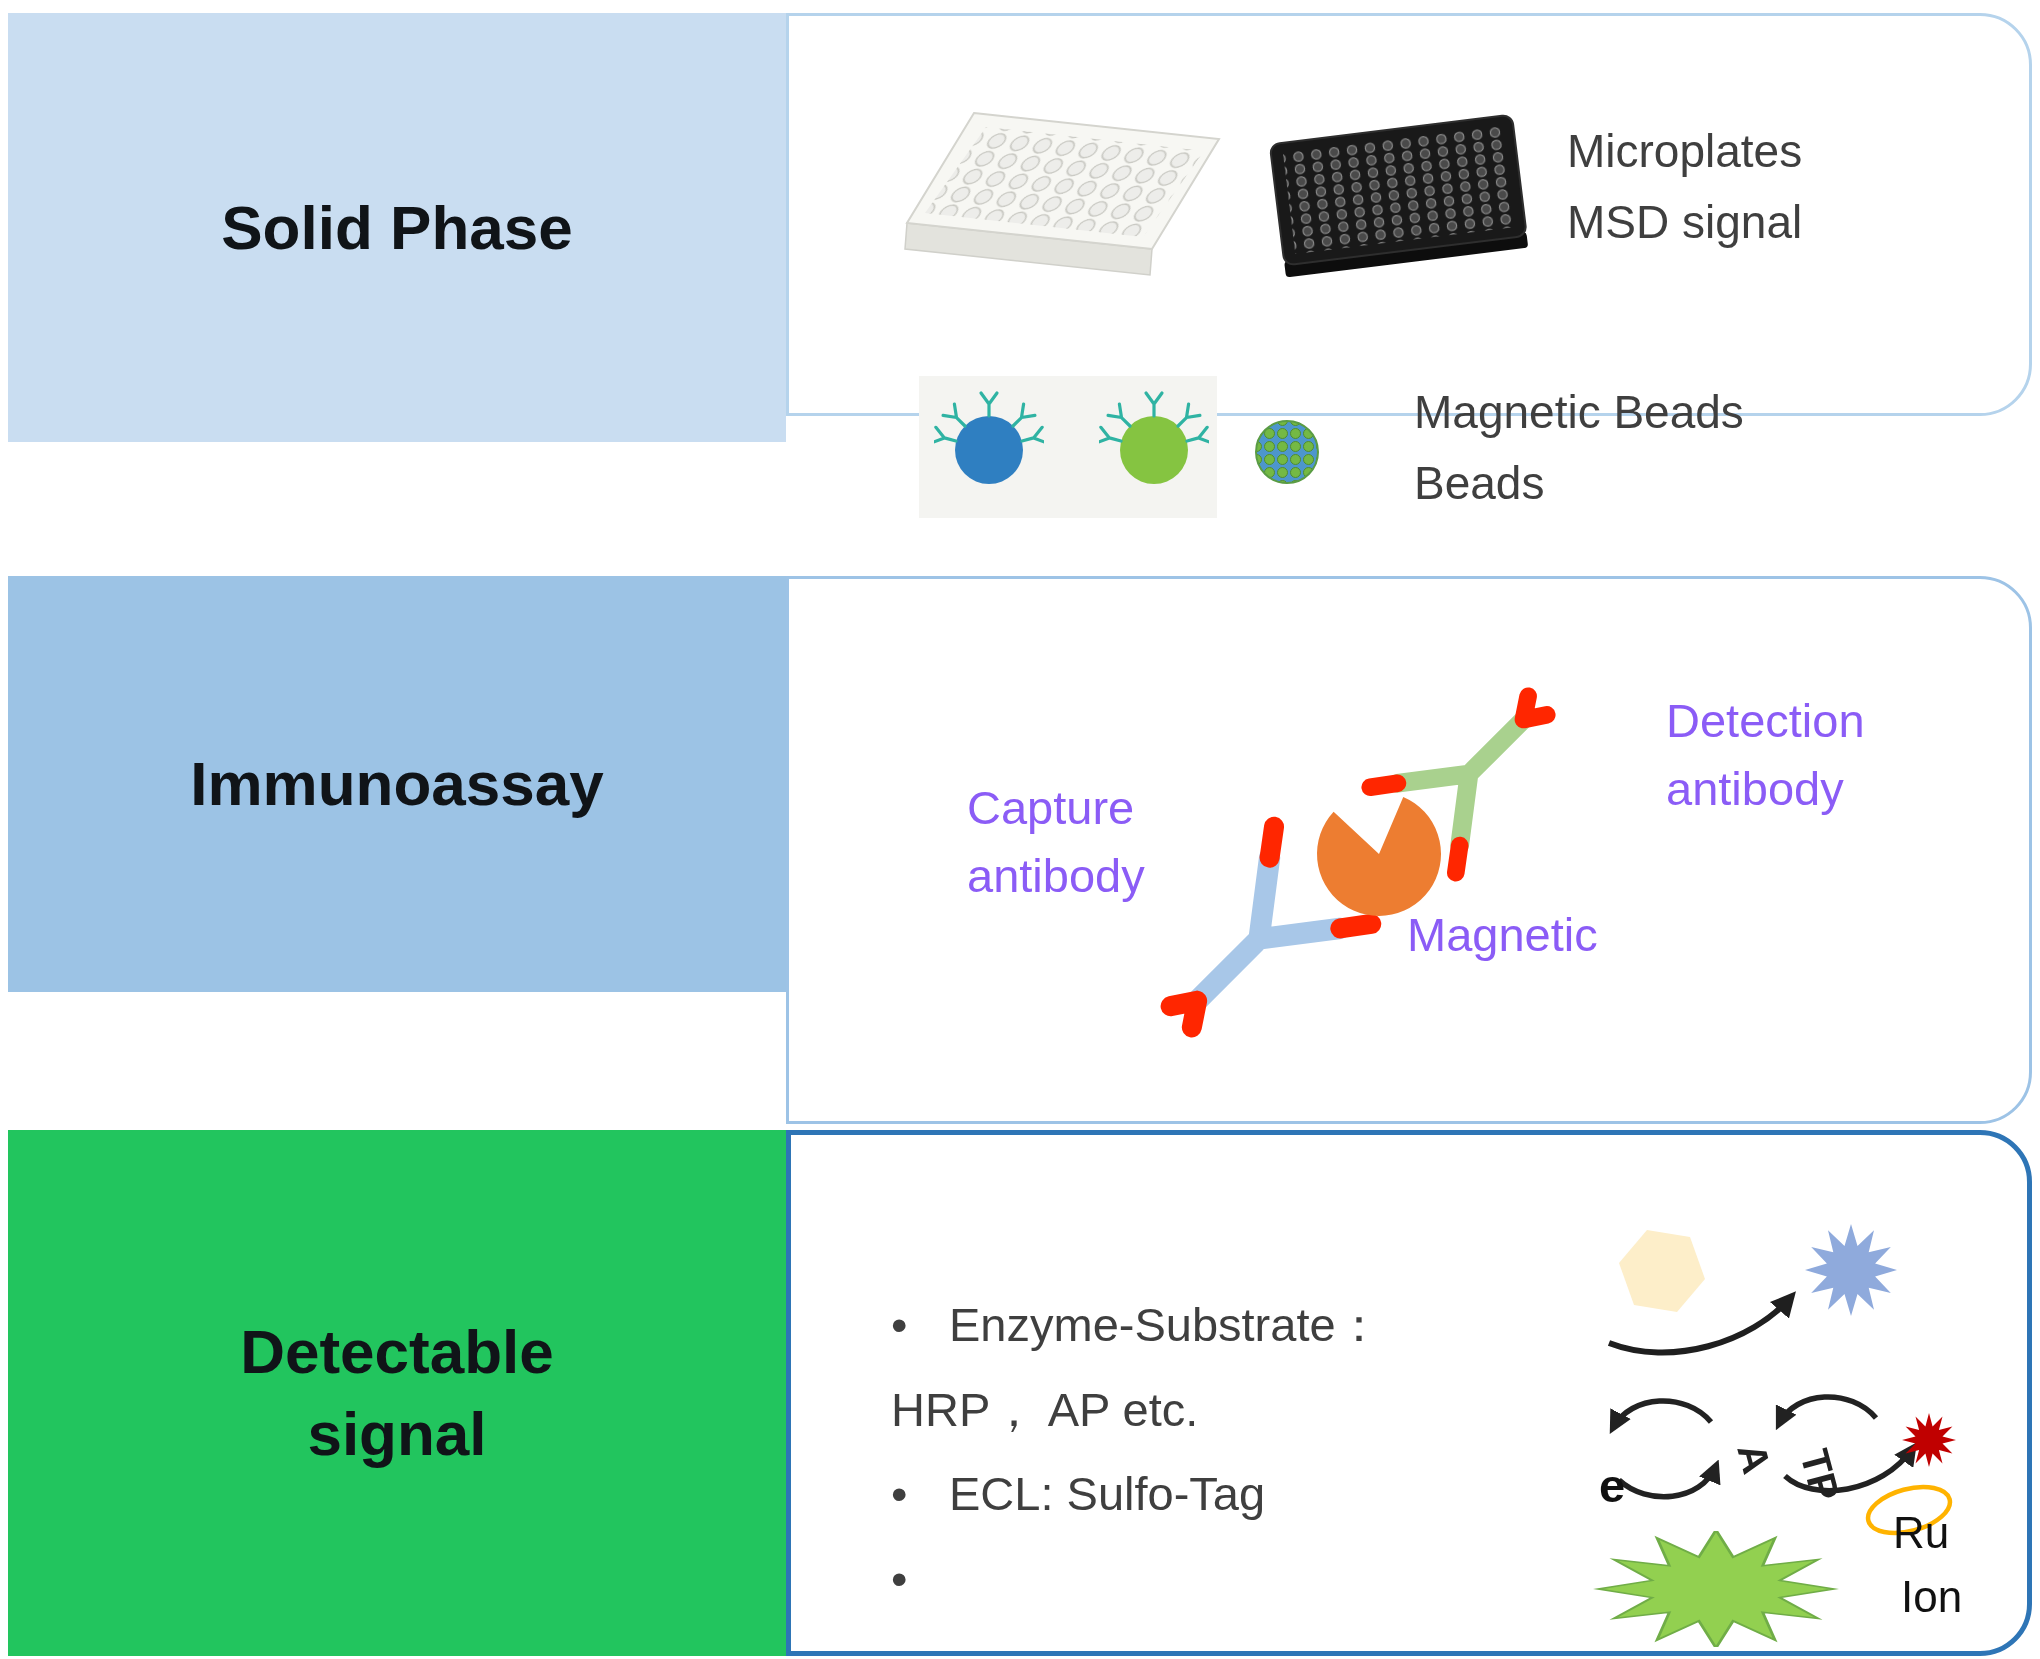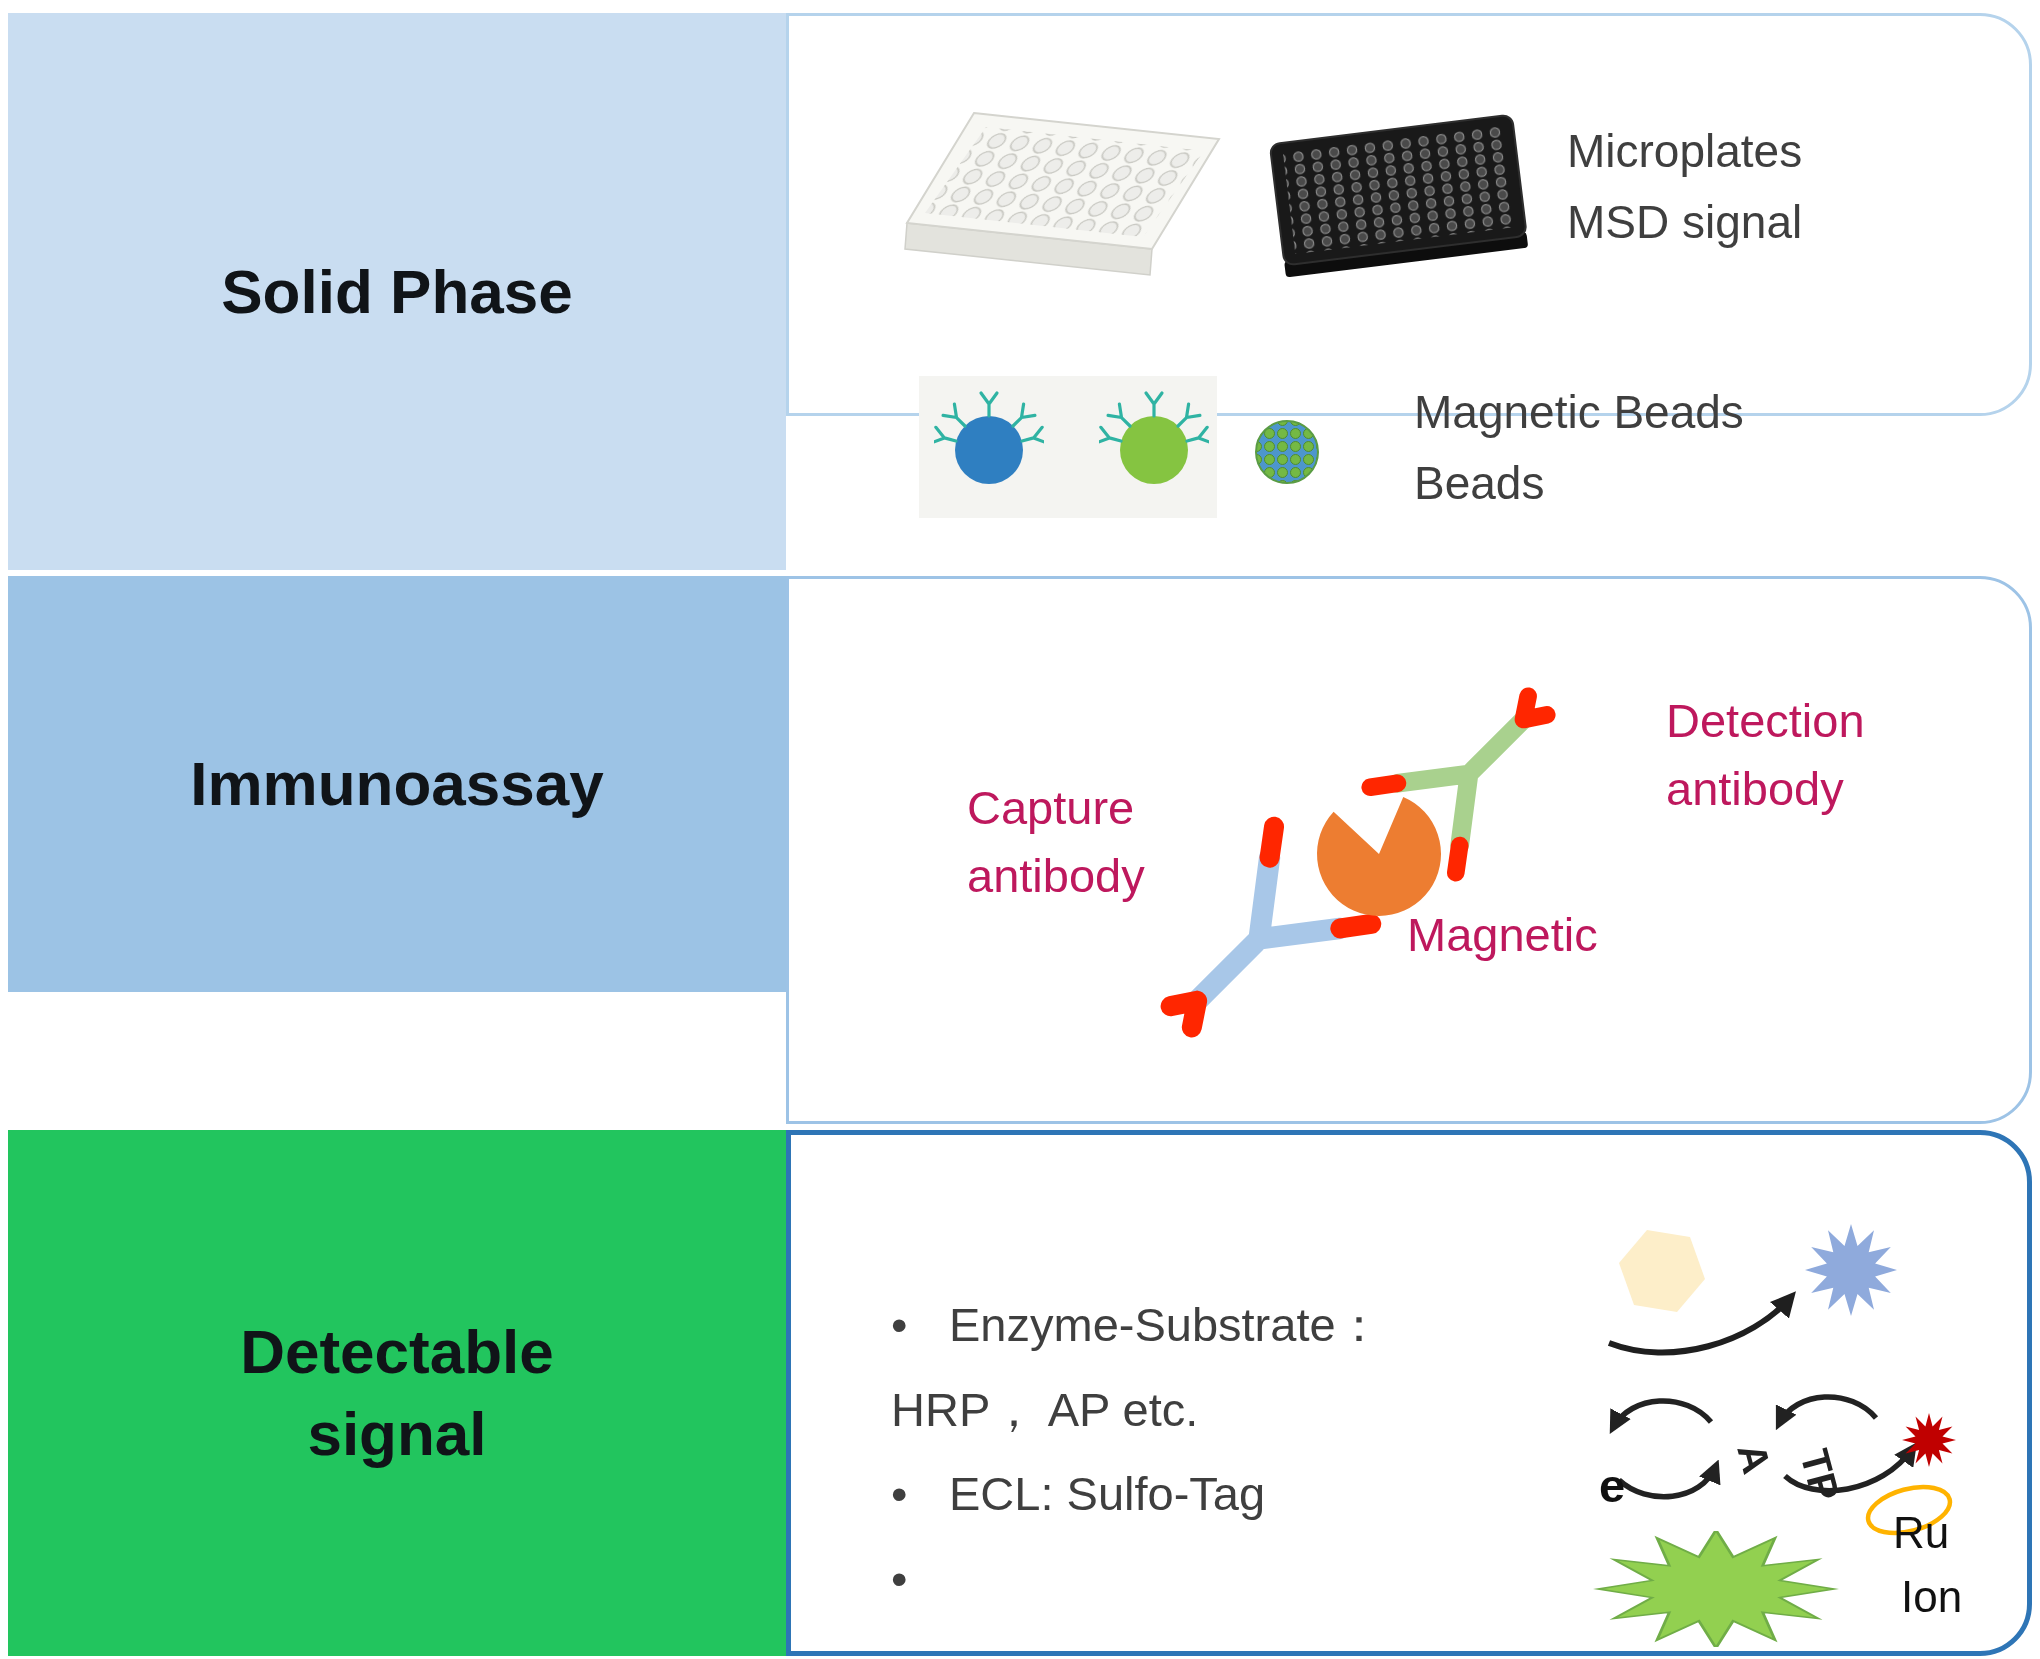--- a/index.html
+++ b/index.html
@@ -9,35 +9,35 @@
     font-family:"Liberation Sans", sans-serif; overflow:hidden;
   }
   .abs { position:absolute; }
 
   
   .label-panel {
     position:absolute; left:8px; width:778px;
     display:flex; align-items:center; justify-content:center; text-align:center;
     font-weight:700; font-size:62px; color:#101418; line-height:1.32;
   }
-  .lp1 { top:13px;   height:557px; background:#c9ddf1; }
+  .lp1 { top:13px;   height:429px; background:#c9ddf1; }
   .lp2 { top:576px;  height:416px; background:#9cc3e5; }
   .lp3 { top:1130px; height:526px; background:#22c55e; }
 
   
   .content-panel {
     position:absolute; left:786px; width:1246px; background:#ffffff;
     border-radius:0 52px 52px 0;
   }
   .cp1 { top:13px;   height:403px; border:3px solid #b5d3ec; }
   .cp2 { top:576px;  height:548px; border:3px solid #9dc3e6; }
   .cp3 { top:1130px; height:526px; border:5px solid #2e75b6; }
 
   .cap { position:absolute; color:#3f3f3f; font-size:46px; line-height:1.55; }
-  .lab2 { position:absolute; color:#be185d; font-size:47px; line-height:1.45; }
+  .lab2 { position:absolute; color:#8b5cf6; font-size:47px; line-height:1.45; }
 
   .beads-bg { position:absolute; left:130px; top:360px; width:298px; height:142px; background:#f4f4f1; }
 
   .bullets { position:absolute; left:100px; top:148px; color:#3f3f3f; font-size:47px; line-height:1.8; }
   .bline { display:flex; }
   .bmark { width:58px; }
 
   .ecl-e   { font-weight:700; font-size:47px; fill:#111; }
   .ecl-rot { font-weight:700; font-size:40px; fill:#222; }
   .ecl-ru  { font-size:44px; fill:#111; }

